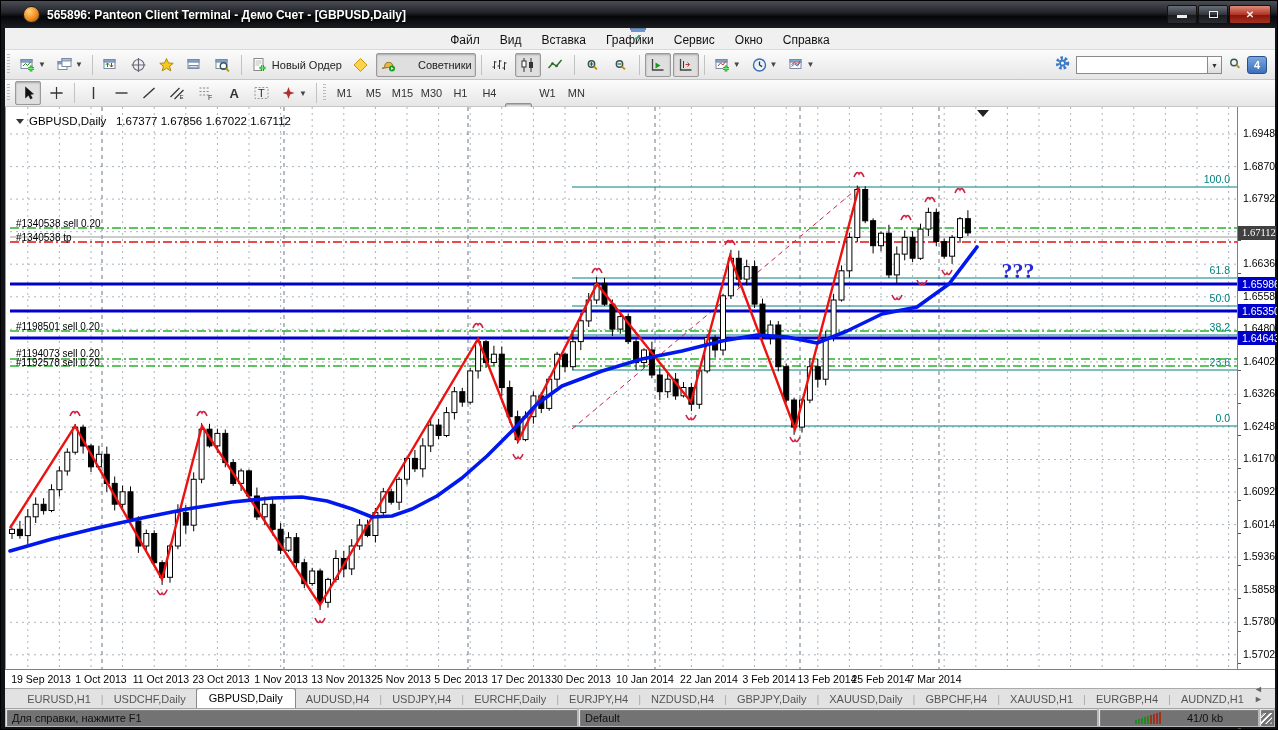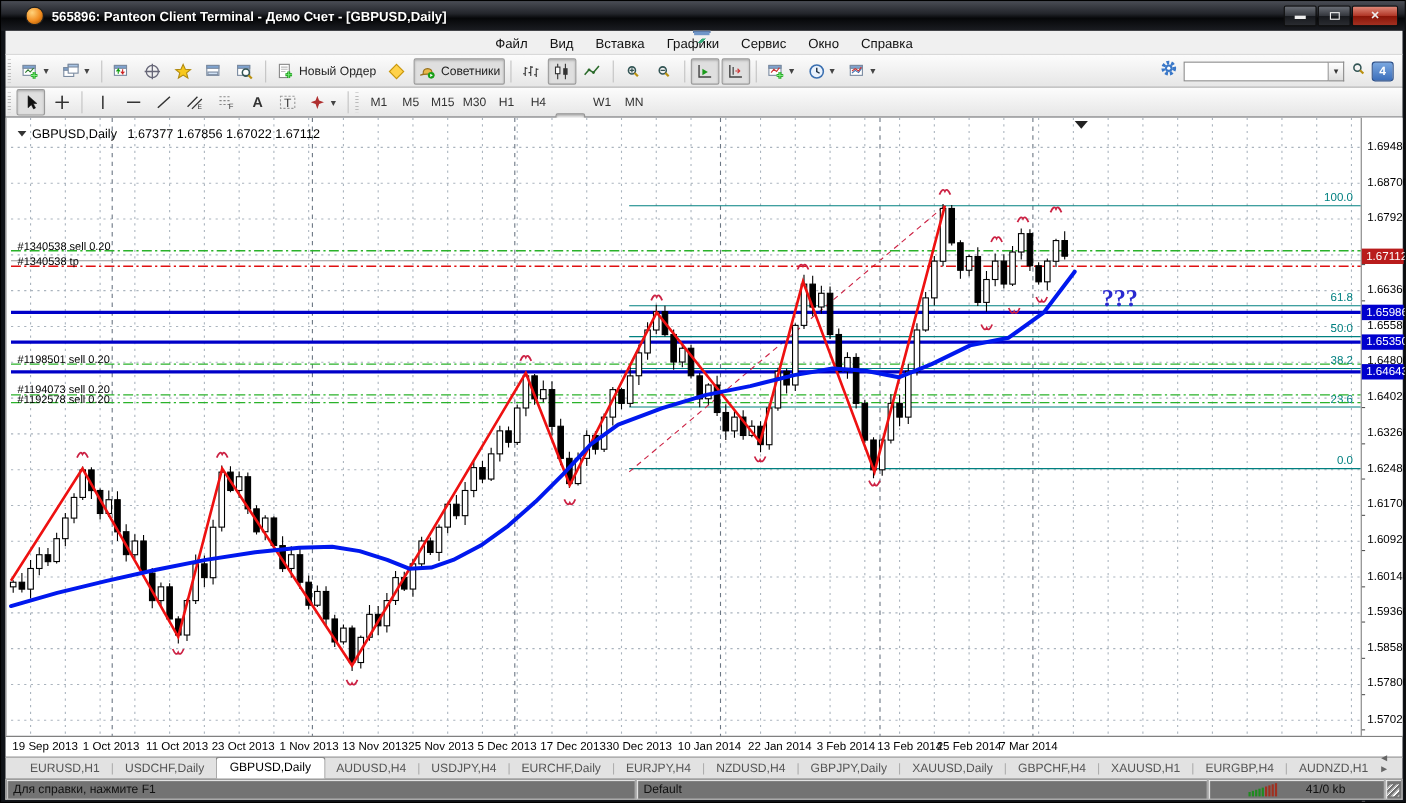--- a/index.html
+++ b/index.html
@@ -35,21 +35,21 @@
 
   
   .tb{position:absolute;left:4px;width:1270px;background:linear-gradient(#fcfcfc,#e6e6e6);
     border-bottom:1px solid #c6c6c6;display:flex;align-items:center;}
   .tb1{top:49px;height:30px;}
   .tb2{top:79px;height:27px;}
   .grip{width:5px;height:70%;margin:0 4px 0 2px;
     background:repeating-linear-gradient(#bbb 0 1px,transparent 1px 3px);width:3px;}
   .tbtn{height:24px;min-width:26px;display:flex;align-items:center;justify-content:center;
     border:1px solid transparent;border-radius:2px;margin:0 1px;padding:0 3px;font-size:11px;color:#222;}
-  .tbtn.active{background:#dfdfdf;border-color:#9a9a9a;box-shadow:inset 0 1px 2px rgba(0,0,0,.25);}
+  .tbtn.active{background:#dfdfdf;border-color:#9a9a9a;box-shadow:inset 0 1px 2px rgba(0,0,0,.25);gap:17px;}
   .tbtn svg{display:block;}
   .tbtn .lbl{margin-left:4px;}
   .dd{font-size:8px;color:#444;margin-left:2px;}
   .vsep{width:1px;height:20px;background:#c2c2c2;margin:0 4px;}
   .tf{min-width:27px;height:21px;font-size:11px;color:#333;display:flex;align-items:center;justify-content:center;
     border:1px solid transparent;border-radius:2px;margin:0 1px;}
   .tf.active{background:#e8e8e8;border-color:#909090;box-shadow:inset 0 1px 2px rgba(0,0,0,.3);margin-top:41px;}
   .searchwrap{margin-left:auto;display:flex;align-items:center;margin-right:8px;}
   .searchbox{width:132px;height:18px;border:1px solid #8a8a8a;background:#fff;font-size:11px;padding:0 3px;}
   .ddbtn{width:14px;height:18px;border:1px solid #8a8a8a;border-left:none;background:linear-gradient(#fff,#ddd);
@@ -57,21 +57,21 @@
   .notif{width:20px;height:18px;background:linear-gradient(#7aa7e0,#3c6fbb);border:1px solid #2a4f8a;border-radius:3px;
     color:#fff;font-size:11px;font-weight:bold;text-align:center;line-height:17px;margin-left:4px;}
 
   
   .chartrow{position:absolute;left:4px;top:106px;width:1270px;height:562px;display:flex;background:#fff;}
   .plot{position:relative;width:1232px;height:562px;border-left:1px solid #9a9a9a;}
   .paxis{position:relative;width:38px;height:562px;background:#fff;border-left:1px solid #808080;font-size:10.5px;color:#000;}
   .plabel{position:absolute;left:5px;width:100%;}
   .ptick{position:absolute;left:0;width:3px;height:1px;background:#555;}
   .pbox{position:absolute;left:0px;width:38px;height:14px;color:#fff;font-size:10.5px;line-height:14px;padding-left:4px;}
-  .pbox.black{background:#b91c1c;}
+  .pbox.black{background:#404040;font-family:Liberation Serif, serif;}
   .pbox.blue{background:#0000cd;}
 
   
   .dateaxis{position:absolute;left:4px;top:668px;width:1270px;height:19px;background:#fff;
     border-top:1px solid #808080;font-size:10.5px;color:#000;}
   .dlabel{position:absolute;top:3px;transform:translateX(-50%);white-space:nowrap;}
 
   
   .tabsbar{position:absolute;left:4px;top:687px;width:1270px;height:20px;background:#e2e2e2;
     border-top:1px solid #aaa;display:flex;align-items:flex-end;font-size:11px;color:#555;}

